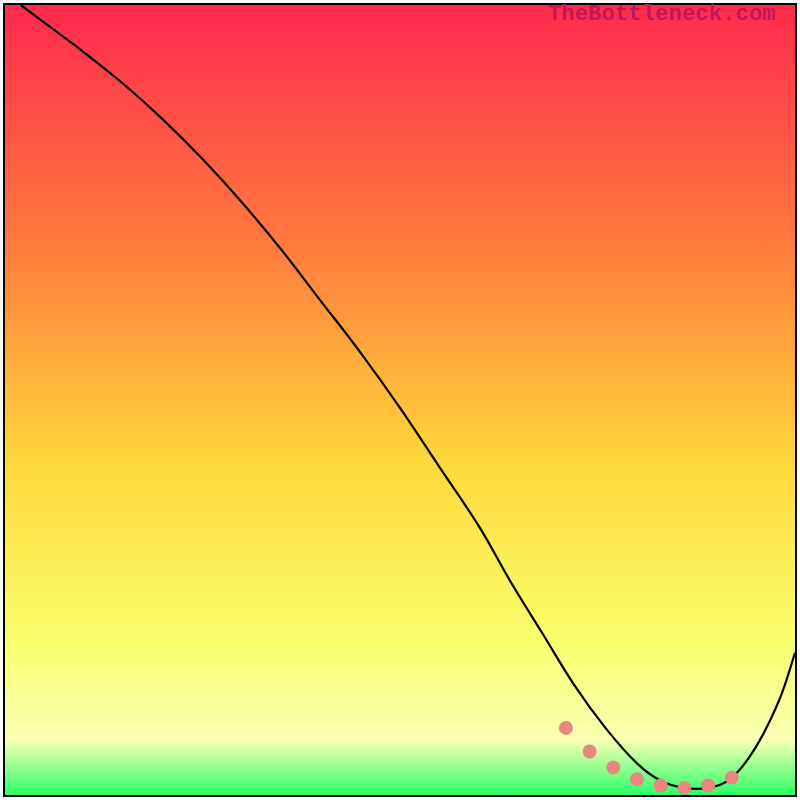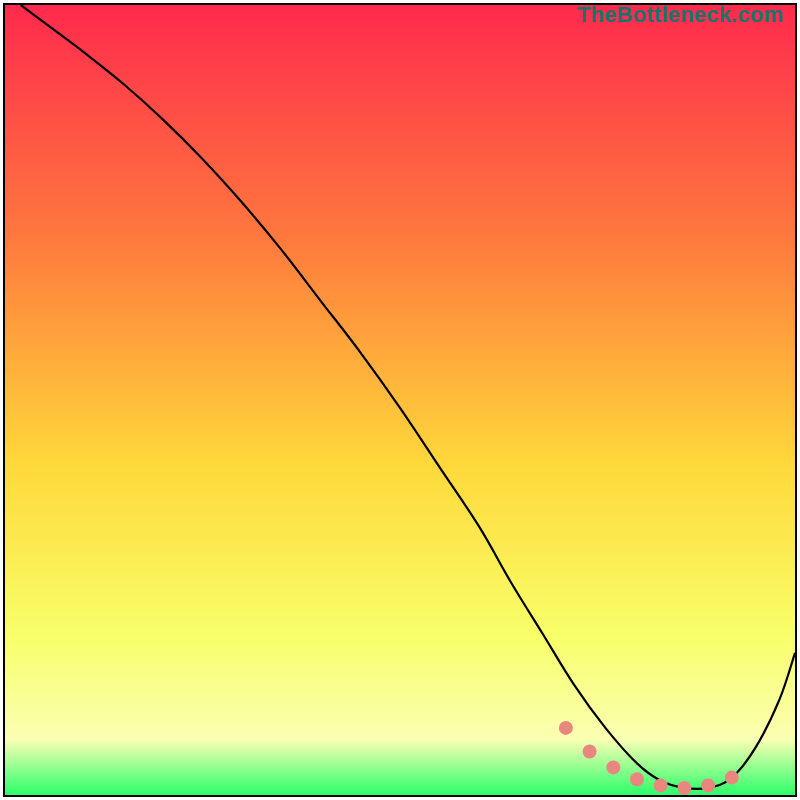--- a/index.html
+++ b/index.html
@@ -12,26 +12,27 @@
     font-family: Arial, Helvetica, sans-serif;
   }
   .frame {
     position: relative;
     width: 800px;
     height: 800px;
   }
   .watermark {
     position: absolute;
     top: 2px;
-    right: 16px;
+    right: 24px;
     font-size: 22px;
     font-weight: 600;
-    color: #0f766e;
+    color: #be185d;
     letter-spacing: 0.2px;
     z-index: 5;
+    font-family: Liberation Mono, monospace;
   }
   .border {
     position: absolute;
     left: 3px;
     top: 3px;
     right: 3px;
     bottom: 3px;
     border: 2px solid #000;
     box-sizing: border-box;
     pointer-events: none;

